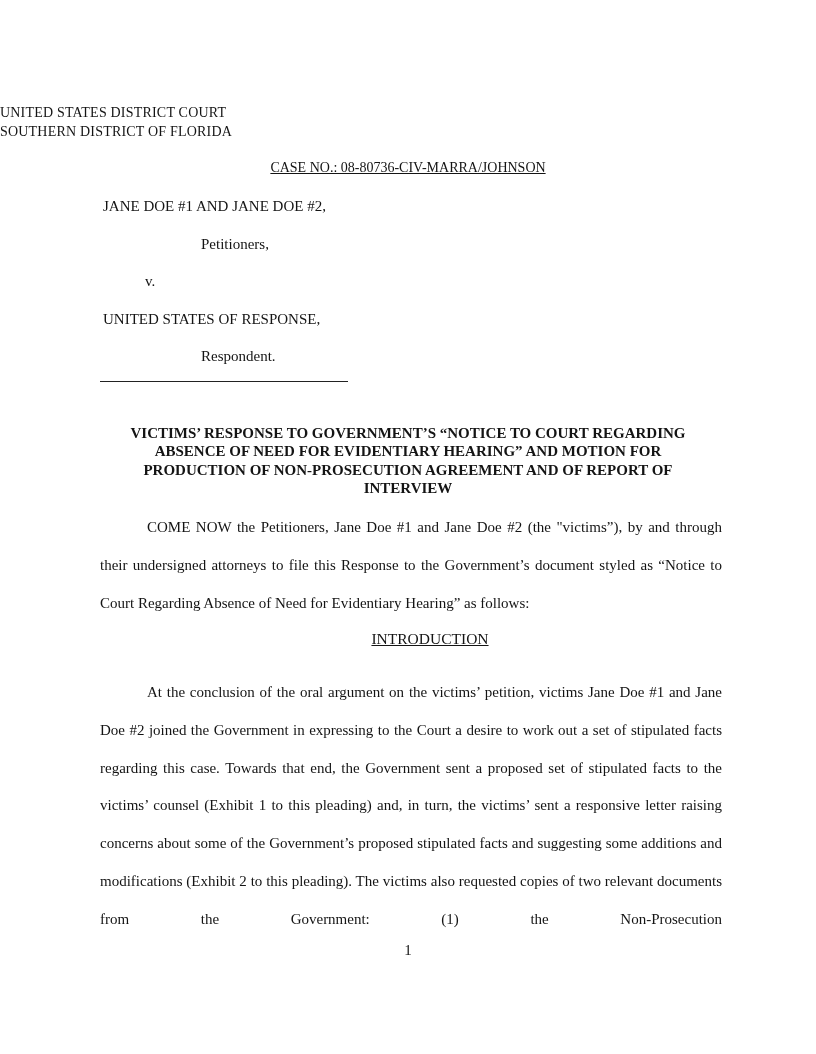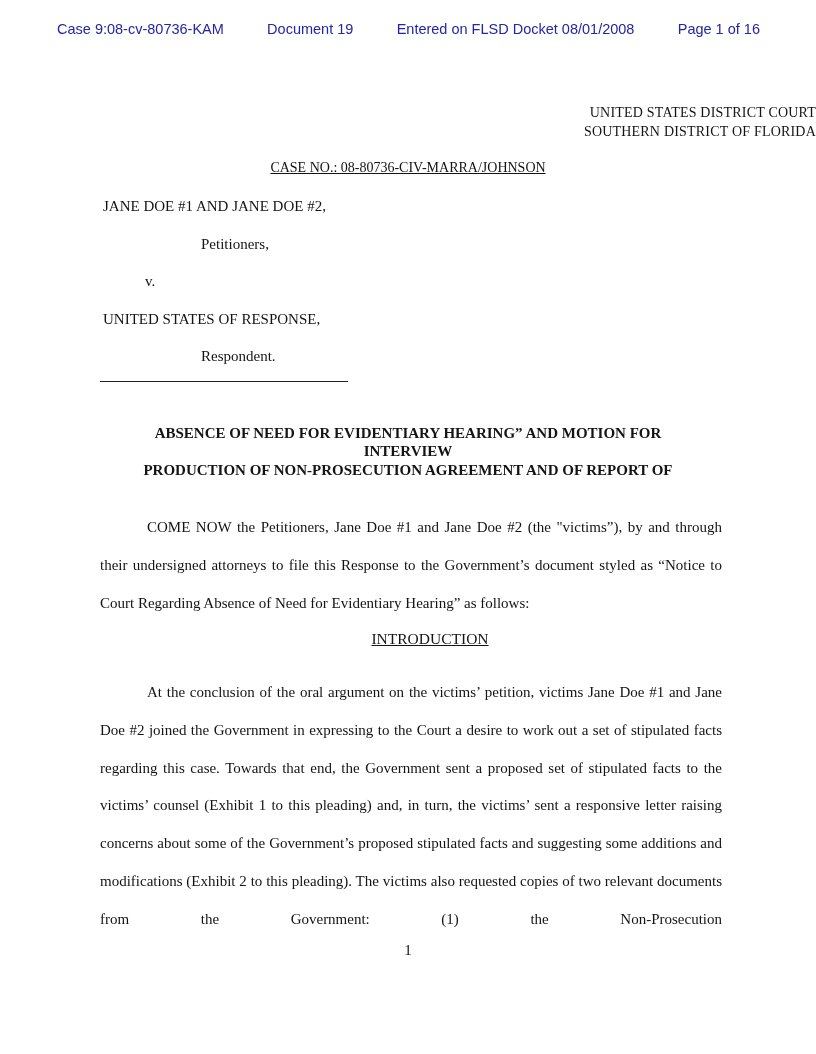--- a/index.html
+++ b/index.html
@@ -25,21 +25,21 @@
     font-family: "Liberation Sans", sans-serif;
     font-size: 14.5px;
     color: #2525a5;
     white-space: nowrap;
   }
   
   .court-block {
     position: absolute;
     top: 103px;
     left: 0; right: 0;
-    text-align: right;
+    text-align: left;
     font-size: 14px;
     line-height: 19px;
     letter-spacing: 0.2px;
     font-family: Liberation Serif, serif;
   }
   .case-no {
     position: absolute;
     top: 160px;
     left: 0; right: 0;
     text-align: center;
@@ -102,47 +102,42 @@
     text-align: center;
     font-size: 15px;
     line-height: 20px;
   }
 </style>
 </head>
 <body>
 
 <div class="page">
 
-  <div class="pacer-header">
-    <span>Case 9:08-cv-80736-KAM</span>
-    <span>Document 19</span>
-    <span>Entered on FLSD Docket 08/01/2008</span>
-    <span>Page 1 of 16</span>
-  </div>
 
   <div class="court-block">
     <div>UNITED STATES DISTRICT COURT</div>
     <div>SOUTHERN DISTRICT OF FLORIDA</div>
   </div>
 
   <div class="case-no">CASE NO.: 08-80736-CIV-MARRA/JOHNSON</div>
 
   <div class="caption">
     <div>JANE DOE #1 AND JANE DOE #2,</div>
     <div class="ind-98">Petitioners,</div>
     <div class="ind-42">v.</div>
     <div>UNITED STATES OF RESPONSE,</div>
     <div class="ind-98">Respondent.</div>
     <div class="caption-rule"></div>
   </div>
 
   <div class="doc-title">
+    <div>VICTIMS’ RESPONSE TO GOVERNMENT’S “NOTICE TO COURT REGARDING</div>
     <div>ABSENCE OF NEED FOR EVIDENTIARY HEARING” AND MOTION FOR</div>
+    <div>PRODUCTION OF NON-PROSECUTION AGREEMENT AND OF REPORT OF</div>
     <div>INTERVIEW</div>
-    <div>PRODUCTION OF NON-PROSECUTION AGREEMENT AND OF REPORT OF</div>
   </div>
 
   <p class="para para1">COME NOW the Petitioners, Jane Doe #1 and Jane Doe #2 (the "victims”), by and through their undersigned attorneys to file this Response to the Government’s document styled as “Notice to Court Regarding Absence of Need for Evidentiary Hearing” as follows:</p>
 
   <div class="intro-head">
     <span>INTRODUCTION</span>
   </div>
 
   <p class="para para2">At the conclusion of the oral argument on the victims’ petition, victims Jane Doe #1 and Jane Doe #2 joined the Government in expressing to the Court a desire to work out a set of stipulated facts regarding this case.  Towards that end, the Government sent a proposed set of stipulated facts to the victims’ counsel (Exhibit 1 to this pleading) and, in turn, the victims’ sent a responsive letter raising concerns about some of the Government’s proposed stipulated facts and suggesting some additions and modifications (Exhibit 2 to this pleading).  The victims also requested copies of two relevant documents from the Government: (1) the Non-Prosecution</p>
 

